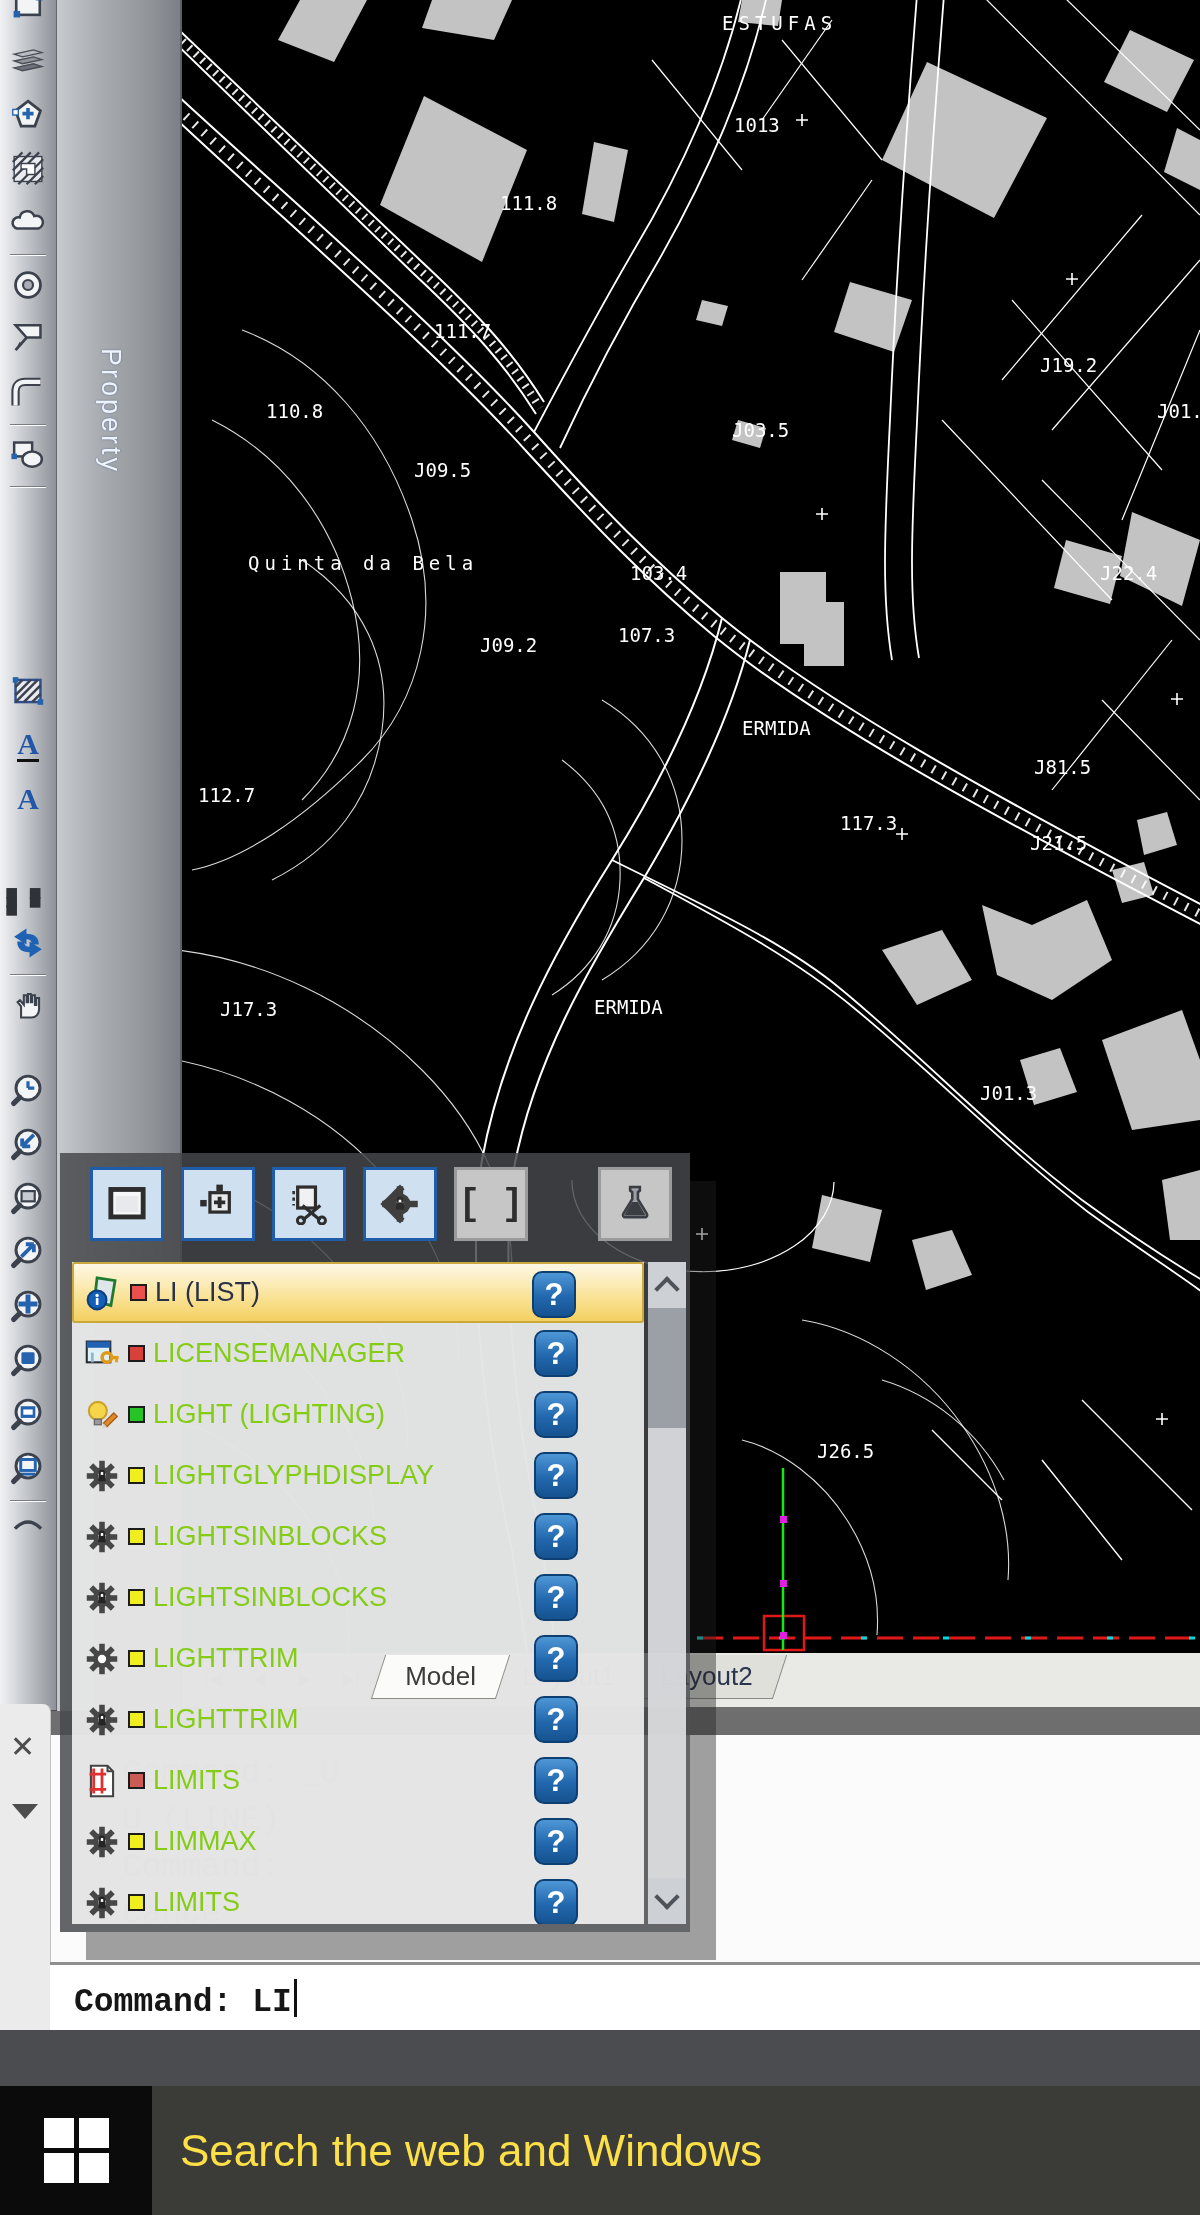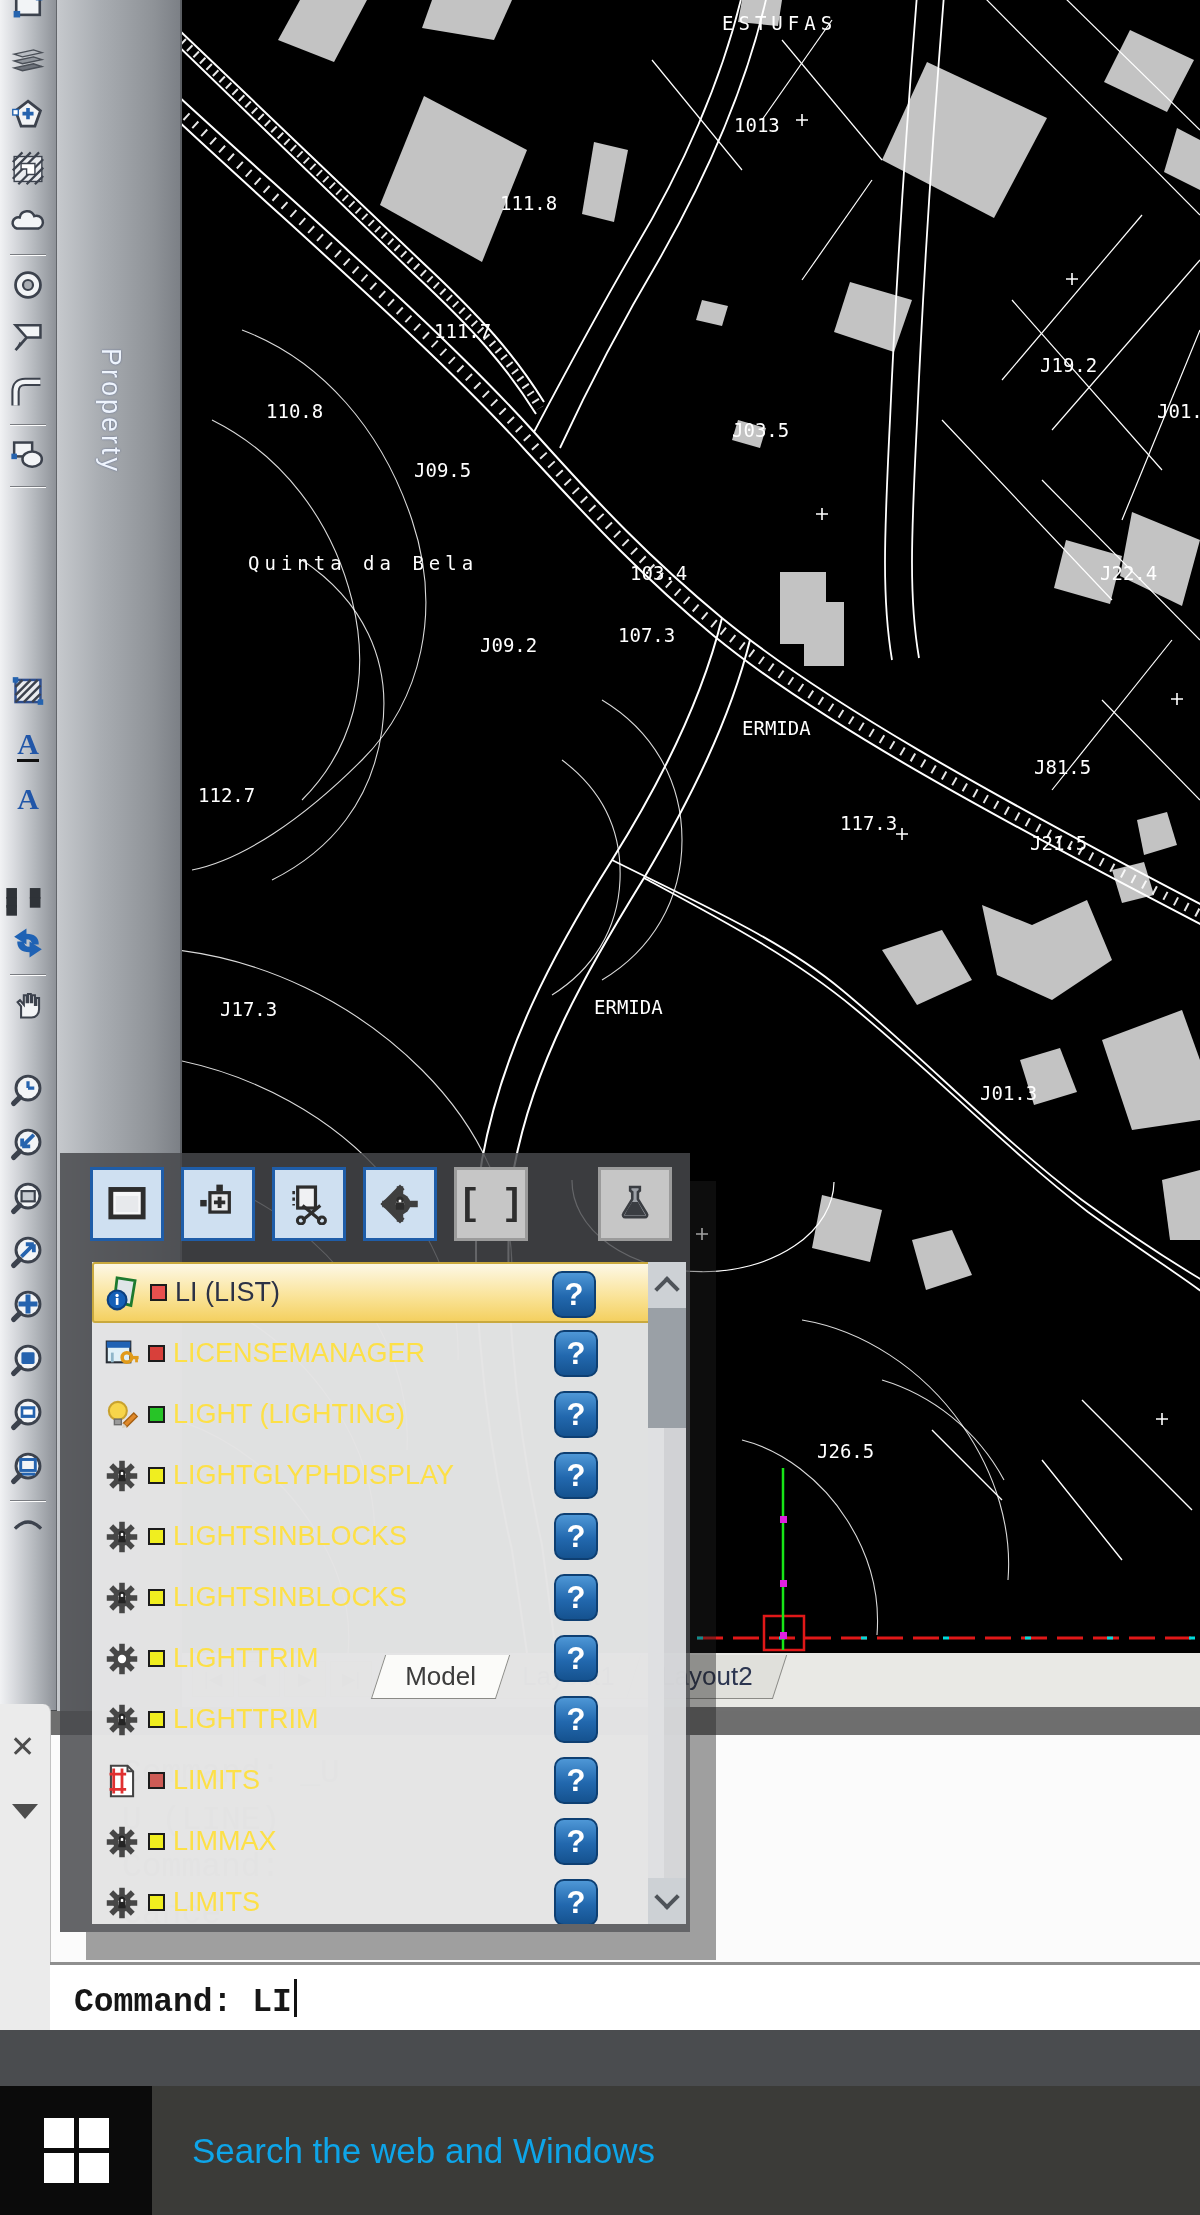--- a/index.html
+++ b/index.html
@@ -51,25 +51,25 @@
   .caret{display:inline-block;width:3px;height:38px;background:#111;vertical-align:-6px;margin-left:2px;}
   
   #popup{position:absolute;left:60px;top:1153px;width:630px;height:779px;
     background:rgba(70,72,75,0.84);box-shadow:26px 28px 0 rgba(32,32,32,0.42);}
   #ptoolbar{position:absolute;left:0;top:0;width:100%;height:106px;}
   .pbtn{position:absolute;top:14px;width:74px;height:74px;box-sizing:border-box;
     display:flex;align-items:center;justify-content:center;}
   .pbtn.on{background:#cfe0f1;border:3px solid #1f5da8;}
   .pbtn.off{background:#c6c6c6;border:3px solid #9b9b9b;}
   .brackets{font-family:"Liberation Mono",monospace;font-size:36px;font-weight:bold;color:#2e2e2e;}
-  #plist{position:absolute;left:32px;top:109px;width:572px;height:662px;background:rgba(243,243,243,0.90);overflow:hidden;}
+  #plist{position:absolute;left:12px;top:109px;width:572px;height:662px;background:rgba(243,243,243,0.90);overflow:hidden;}
   .prow{position:relative;height:61px;display:flex;align-items:center;box-sizing:border-box;padding-left:10px;}
   .prow .ricon{width:40px;height:40px;flex:0 0 40px;display:flex;align-items:center;justify-content:center;}
   .swatch{width:17px;height:17px;border:2px solid #1c1c1c;box-sizing:border-box;margin:0 8px 0 6px;flex:0 0 17px;}
-  .rlabel{font-size:27px;color:#fde047;white-space:nowrap;}
+  .rlabel{font-size:27px;color:#84cc16;white-space:nowrap;}
   .helpbtn{position:absolute;right:66px;top:7px;width:44px;height:47px;border-radius:10px;
     background:linear-gradient(180deg,#4e97d6 0%,#2268ae 55%,#15528f 100%);
     border:2px solid #0e3f72;box-sizing:border-box;color:#fff;font-weight:bold;font-size:31px;
     display:flex;align-items:center;justify-content:center;}
   .prow.sel{background:linear-gradient(180deg,#fdf8e6 0%,#fae49b 55%,#f4d060 100%);
     border:2px solid #c9a93e;border-radius:3px;}
   .prow.sel .rlabel{color:#2c3246;}
   #pscroll{position:absolute;right:4px;top:109px;width:38px;height:662px;background:rgba(222,224,226,0.92);}
   .sbtn{position:absolute;left:0;width:38px;height:46px;background:#cdd1d5;display:flex;align-items:center;justify-content:center;}
   .chev{width:14px;height:14px;border-left:4px solid #4e5359;border-bottom:4px solid #4e5359;}
@@ -82,21 +82,21 @@
   #statusbar .hatch{position:absolute;inset:0;
     background:repeating-linear-gradient(135deg,rgba(255,255,255,0.045) 0 2px,transparent 2px 7px);}
   #statusbar .ready{position:absolute;left:14px;top:10px;font-size:30px;color:#ccd1d9;}
   #taskbar{position:absolute;left:0;top:2086px;width:1200px;height:129px;background:#323230;}
   #startbtn{position:absolute;left:0;top:0;width:152px;height:129px;background:#0b0b0b;
     display:flex;align-items:center;justify-content:center;}
   .winlogo{display:grid;grid-template-columns:30px 30px;grid-template-rows:30px 30px;gap:5px;}
   .winlogo div{background:#fff;}
   #searchbox{position:absolute;left:152px;top:0;width:1048px;height:129px;background:#3b3b38;
     display:flex;align-items:center;}
-  #searchbox span{margin-left:40px;font-size:35px;color:#0ea5e9;}
+  #searchbox span{margin-left:28px;font-size:44px;color:#fde047;}
 </style>
 </head>
 <body>
 
 <div id="screen">
 
   <div id="toolstrip">
     <div class="ti" style="margin-top:-16px;">
       <svg width="34" height="34" viewBox="0 0 26 26">
           <rect x="4" y="6" width="18" height="13" fill="#f2f4f6" stroke="#3c424d" stroke-width="2"></rect>

